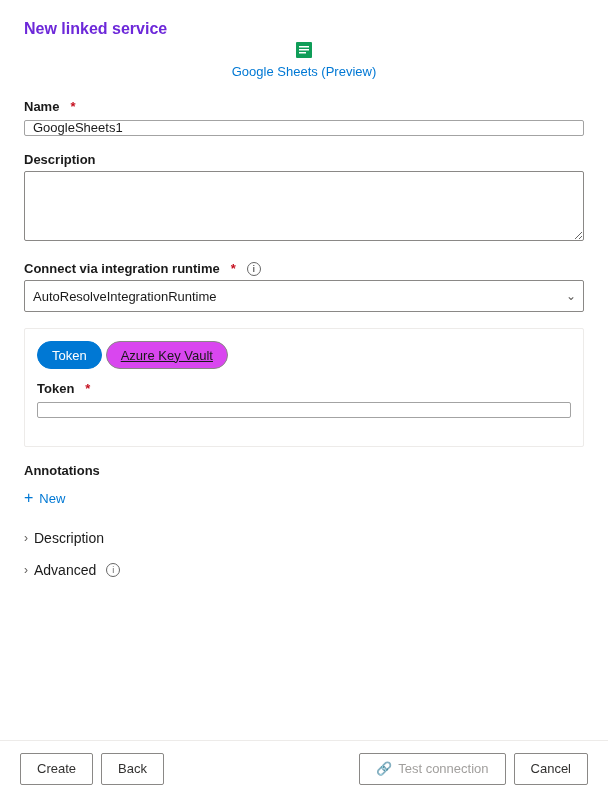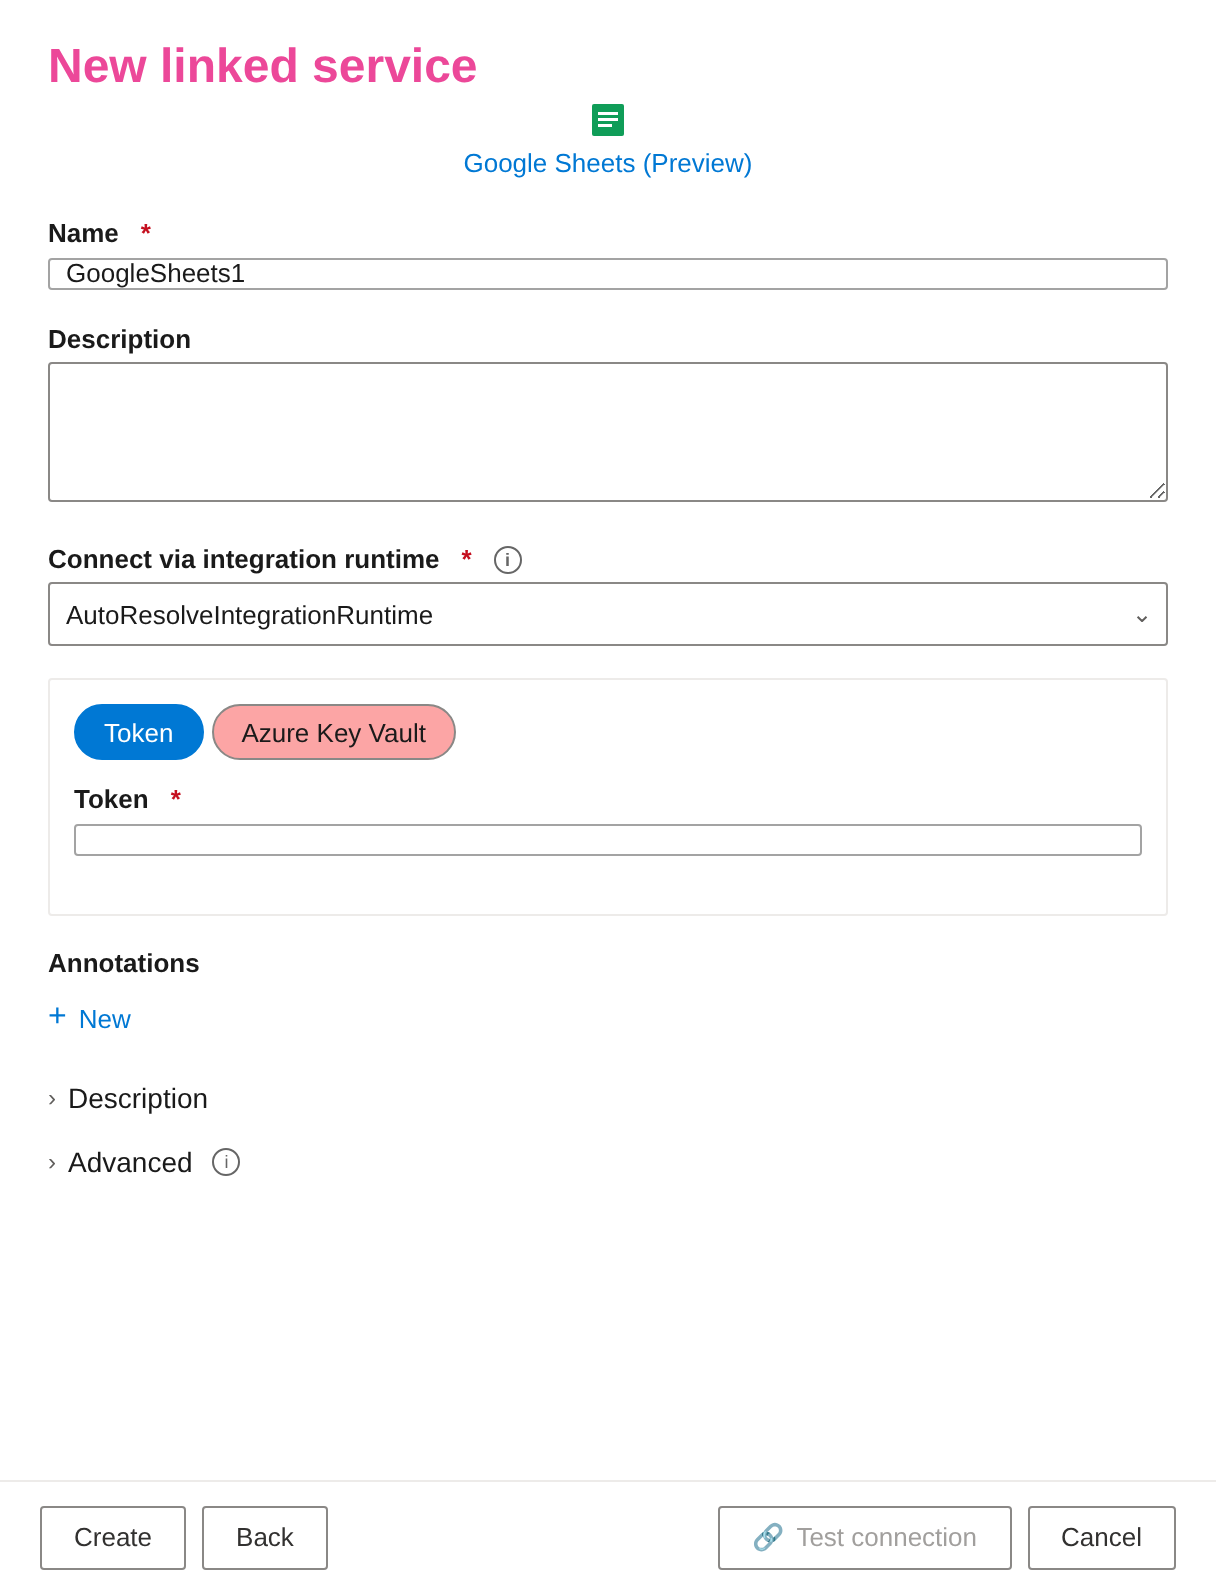--- a/index.html
+++ b/index.html
@@ -18,23 +18,23 @@
       overflow: hidden;
     }
 
     .main-content {
       flex: 1;
       padding: 20px 24px;
       overflow-y: auto;
     }
 
     .page-title {
-      font-size: 24px;
+      font-size: 16px;
       font-weight: 600;
-      color: #ec4899;
+      color: #6d28d9;
       margin-bottom: 4px;
     }
 
     .subtitle-row {
       display: flex;
       align-items: center;
       gap: 6px;
       margin-bottom: 20px;
       flex-direction: column;
     }
@@ -152,23 +152,24 @@
       font-weight: 500;
     }
 
     .tab-btn.active {
       background: #0078d4;
       color: #fff;
       border-color: #0078d4;
     }
 
     .tab-btn.inactive {
-      background: #fca5a5;
+      background: #d946ef;
       color: #1a1a1a;
       border-color: #8a8886;
+      text-decoration: underline;
     }
 
     .annotations-section {
       margin-bottom: 12px;
     }
 
     .section-title {
       font-size: 13px;
       font-weight: 600;
       color: #1a1a1a;

